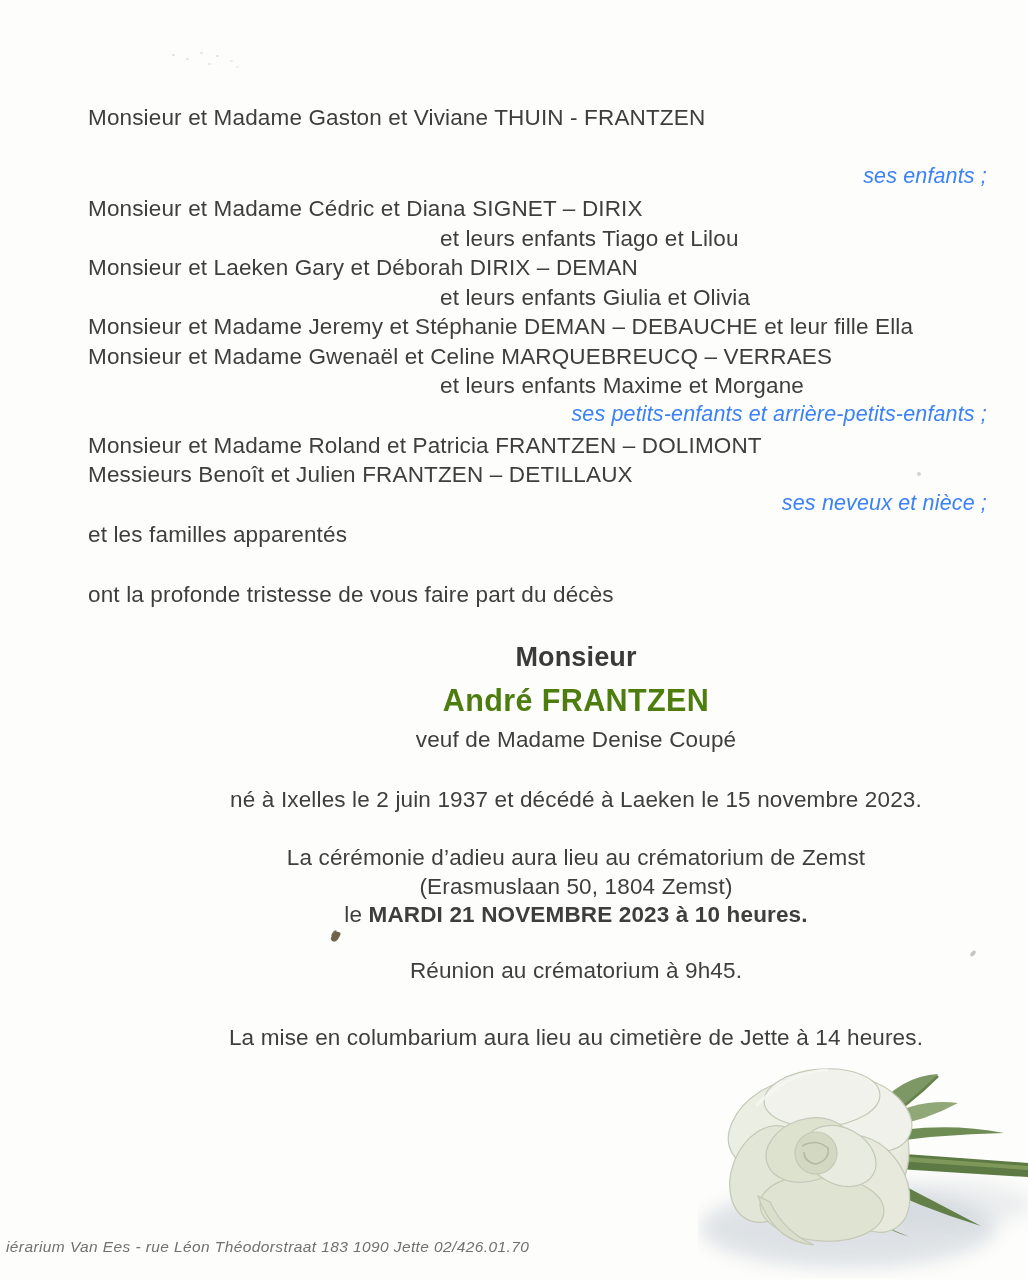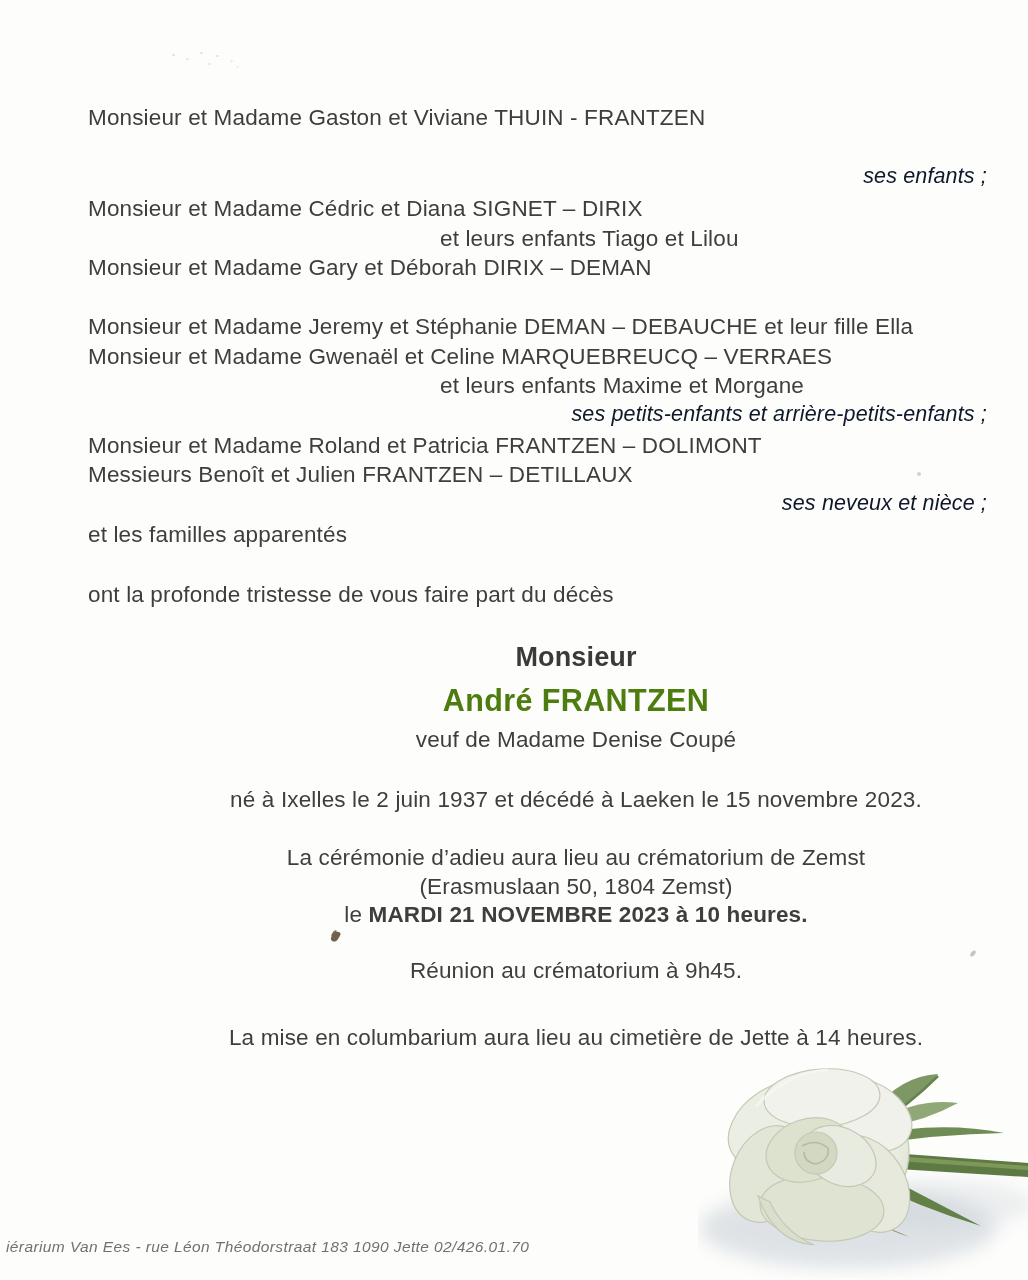--- a/index.html
+++ b/index.html
@@ -15,21 +15,21 @@
   }
   .line{
     position:absolute;
     white-space:nowrap;
     font-size:22.5px;
     line-height:1.2;
     letter-spacing:0.15px;
   }
   .left{left:88px;}
   .indent{left:440px;}
-  .rit{right:41px;font-style:italic;font-size:21.5px;color:#0f172a;}
+  .rit{right:41px;font-style:italic;font-size:21.5px;color:#3b82f6;}
   .center{left:124px;width:904px;text-align:center;}
   .title-line{font-size:27px;font-weight:bold;color:#3a3a3a;}
   .name-line{font-size:30.5px;font-weight:bold;letter-spacing:0.4px;color:#4d7c0f;}
   .bold{font-weight:bold;}
   .footer-line{
     position:absolute;left:6px;top:1238px;
     font-size:15.5px;font-style:italic;color:#71716e;
     letter-spacing:0.4px;white-space:nowrap;text-align:right;
   }
   .rose{position:absolute;left:698px;top:1046px;width:330px;height:232px;}
@@ -56,21 +56,22 @@
 
   <div class="speck speck-top"></div>
   <div class="speck speck-ink"></div>
   <div class="speck speck-right-mid"></div>
   <div class="speck speck-right-low"></div>
 
   <div class="line left" style="top:104px">Monsieur et Madame Gaston et Viviane THUIN - FRANTZEN</div>
   <div class="line rit" style="top:164px">ses enfants ;</div>
   <div class="line left" style="top:195px">Monsieur et Madame Cédric et Diana SIGNET – DIRIX</div>
   <div class="line indent" style="top:225px">et leurs enfants Tiago et Lilou</div>
-  <div class="line left" style="top:254px">Monsieur et Madame Gary et Déborah DIRIX – DEMAN</div>
+  <div class="line left" style="top:254px">Monsieur et Laeken Gary et Déborah DIRIX – DEMAN</div>
+  <div class="line indent" style="top:284px">et leurs enfants Giulia et Olivia</div>
   <div class="line left" style="top:313px">Monsieur et Madame Jeremy et Stéphanie DEMAN – DEBAUCHE et leur fille Ella</div>
   <div class="line indent" style="top:372px">et leurs enfants Maxime et Morgane</div>
   <div class="line left" style="top:343px">Monsieur et Madame Gwenaël et Celine MARQUEBREUCQ – VERRAES</div>
   <div class="line rit" style="top:402px">ses petits-enfants et arrière-petits-enfants ;</div>
   <div class="line left" style="top:432px">Monsieur et Madame Roland et Patricia FRANTZEN – DOLIMONT</div>
   <div class="line left" style="top:461px">Messieurs Benoît et Julien FRANTZEN – DETILLAUX</div>
   <div class="line rit" style="top:491px">ses neveux et nièce ;</div>
   <div class="line left" style="top:521px">et les familles apparentés</div>
 
   <div class="line left" style="top:581px">ont la profonde tristesse de vous faire part du décès</div>

